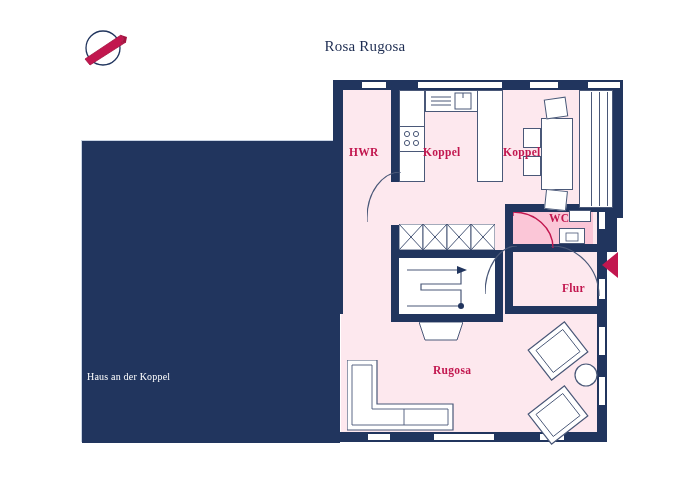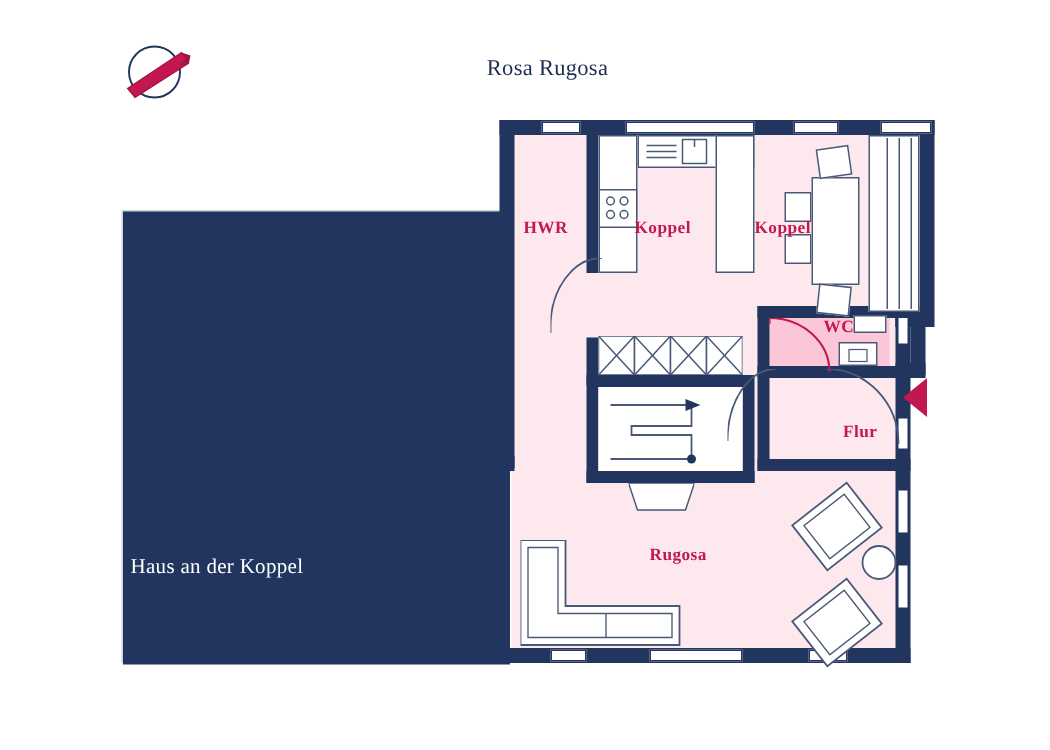--- a/index.html
+++ b/index.html
@@ -26,21 +26,21 @@
 
   
   #navy-panel{
     left:67px;top:141px;width:258px;height:302px;
     background:#21355e;
     box-shadow:-1px -1px 0 0 #c9d4e4;
   }
   #navy-caption{
     left:72px;top:371px;
     color:#ffffff;
-    font-size:14px;
+    font-size:10px;
     letter-spacing:.2px;
     white-space:nowrap;
   }
 
   
   #plan{left:318px;top:80px;width:290px;height:370px;}
 
   .wall{position:absolute;background:#21355e;}
   .win{position:absolute;background:#ffffff;border:1px solid #21355e;box-sizing:border-box;}
 

